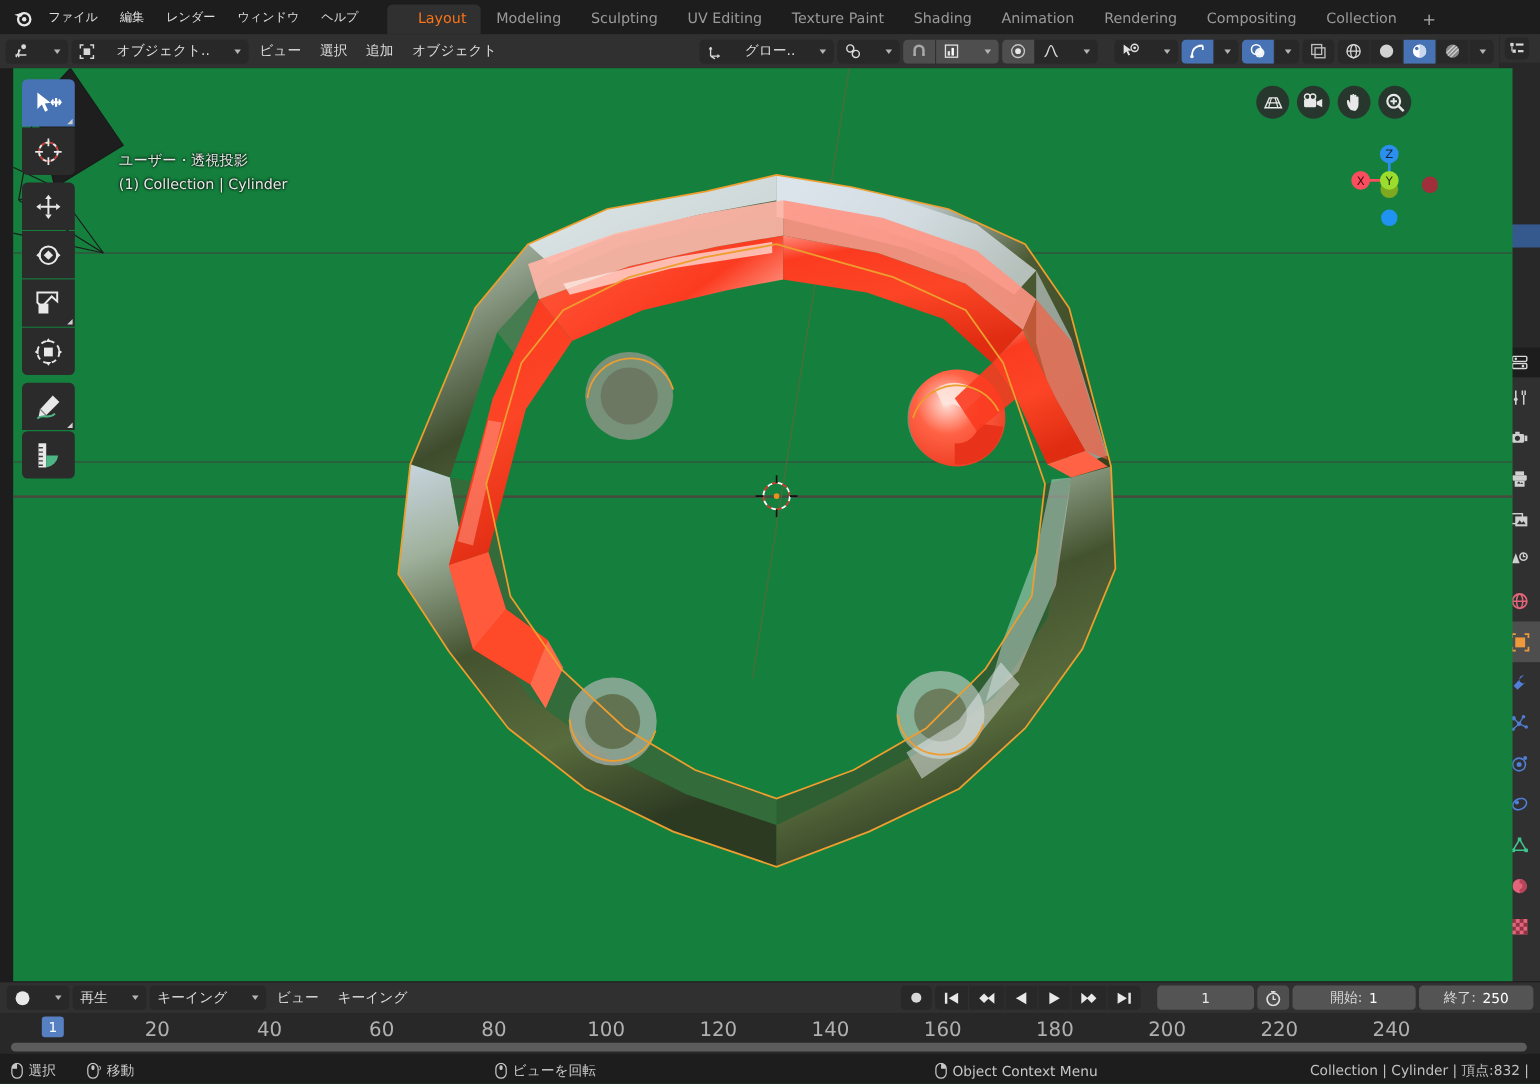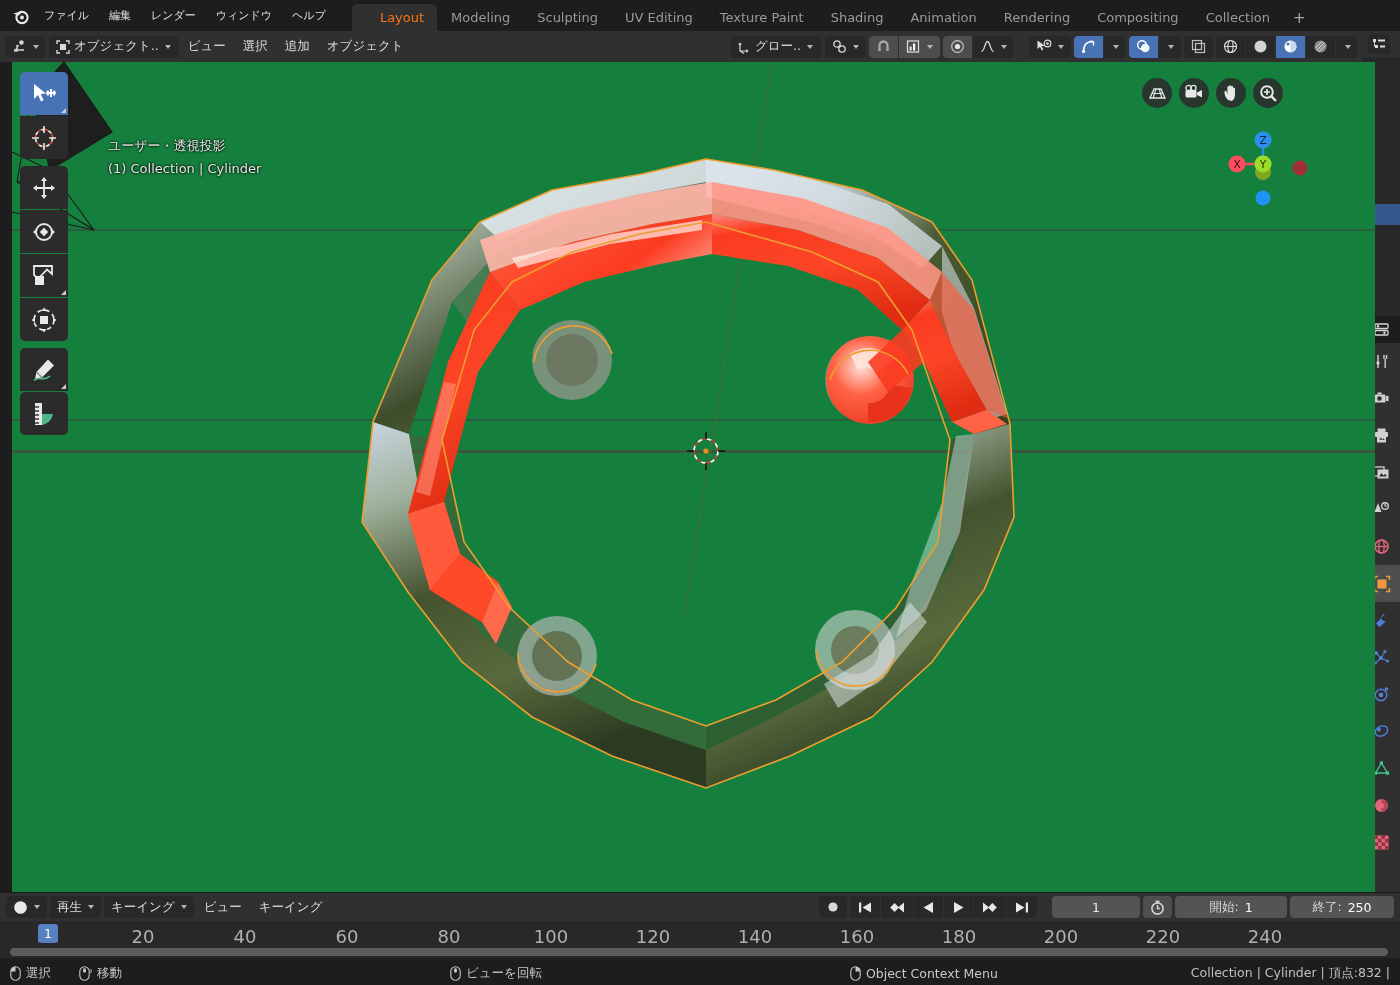--- a/index.html
+++ b/index.html
@@ -33,21 +33,21 @@
   .ws-tab.active { background: #303030; color: #f97316; padding-left: 28px; }
   .ws-add { padding: 4px 9px; color: #a8a8a8; font-size: 15px; }
 
   
   .vp-header {
     position: absolute; top: 31px; left: 0; width: 1363px; height: 31px;
     background: #303030; display: flex; align-items: center; padding: 0 5px; gap: 3px;
   }
   .hbtn {
     height: 22px; background: #282828; border-radius: 4px; display: flex;
-    align-items: center; padding: 0 7px; gap: 4px; color: #dcdcdc; font-size: 12.5px;
+    align-items: center; padding: 0 7px; gap: 20px; color: #dcdcdc; font-size: 12.5px;
     white-space: nowrap;
   }
   .hbtn.flat { background: transparent; }
   .hbtn.on { background: #4772b3; }
   .hbtn.lit { background: #4e4e4e; }
   .hgroup { display: flex; height: 22px; border-radius: 4px; overflow: hidden; gap: 1px; }
   .hgroup > .hbtn { border-radius: 0; }
   .hgroup > .hbtn:first-child { border-radius: 4px 0 0 4px; }
   .hgroup > .hbtn:last-child { border-radius: 0 4px 4px 0; }
   .caret { width: 0; height: 0; border-left: 3.5px solid transparent;

